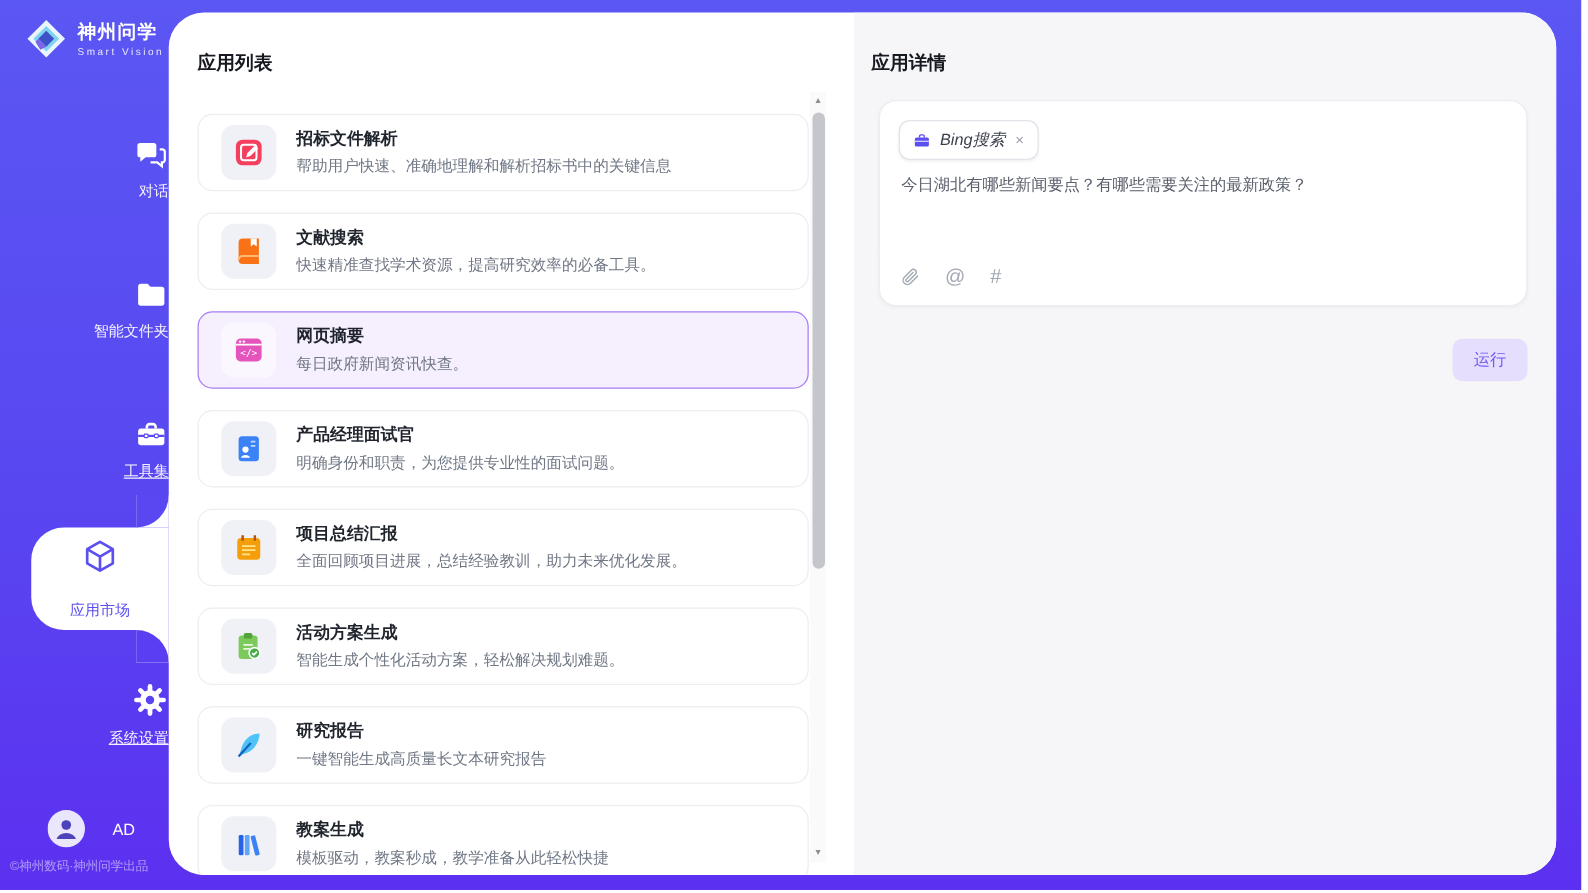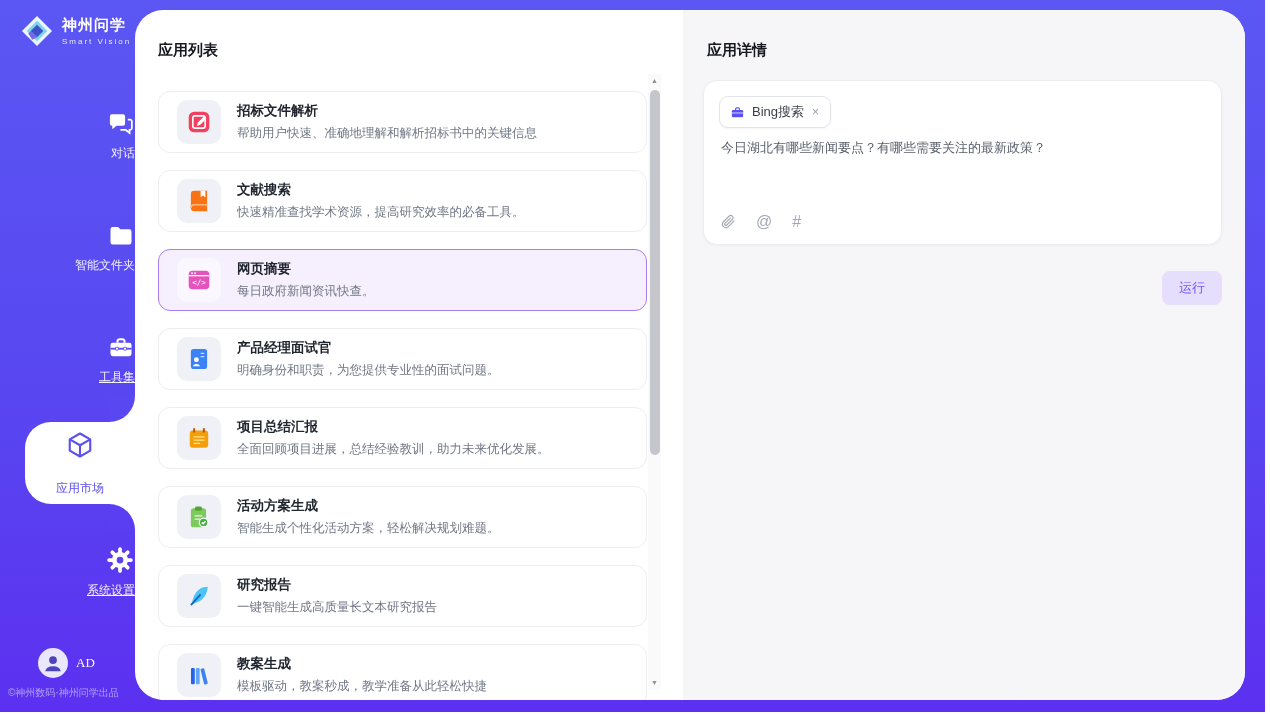--- a/index.html
+++ b/index.html
@@ -17,21 +17,21 @@
   .nav-item .lbl.u { text-decoration:underline; }
   .nav-chat { top:110px; } .nav-folder { top:222px;font-family:Liberation Mono, monospace; } .nav-tools { top:334px; } .nav-settings { top:545px; }
   .active-tab { position:absolute; left:25px; top:422px; width:110px; height:82px; background:#fff;
                 border-radius:26px 0 0 26px; display:flex; flex-direction:column; align-items:center;
                 justify-content:center; gap:20px; cursor:pointer; }
   .active-tab .lbl { color:#5b4ff0; font-size:12px; }
   .notch { position:absolute; right:0; width:26px; height:26px; background:#fff; }
   .notch.top { top:-26px; } .notch.bottom { bottom:-26px; }
   .notch.top::before { content:""; position:absolute; inset:0; background:#5947f1; border-bottom-right-radius:26px; }
   .notch.bottom::before { content:""; position:absolute; inset:0; background:#5a3ef1; border-top-right-radius:26px; }
-  .user-row { position:absolute; left:38px; top:648px; display:flex; align-items:center; gap:8px;font-family:Liberation Serif, serif; }
+  .user-row { position:absolute; left:38px; top:648px; display:flex; align-items:center; gap:22px; }
   .user-name { color:#fff; font-size:13px; }
   .copyright { position:absolute; left:8px; top:686px; color:rgba(255,255,255,.5); font-size:10px; white-space:nowrap; }
 
   
   .main { position:absolute; left:135px; top:10px; width:1110px; height:690px; background:#fff;
           border-radius:28px; overflow:hidden; }
 
   
   .panel-title { position:absolute; font-size:15px; font-weight:bold; color:#16191f; }
   .list-title { left:23px; top:31px; }
@@ -49,26 +49,26 @@
   
   .sb-track { position:absolute; left:513px; top:64px; width:13px; height:616px; background:#fafafa; }
   .sb-arrow { position:absolute; left:0; width:13px; height:14px; color:#8f8f8f; font-size:7px;
               text-align:center; line-height:14px; cursor:pointer; }
   .sb-up { top:0; } .sb-down { bottom:0; }
   .sb-thumb { position:absolute; left:1.5px; top:16px; width:10px; height:365px; background:#c4c6cb;
               border-radius:5px; cursor:pointer; }
 
   
   .detail { position:absolute; left:548px; top:0; width:562px; height:690px; background:#f6f6f9; }
-  .detail-title { left:24px; top:31px; }
+  .detail-title { left:14px; top:31px; }
   .detail-card { position:absolute; left:20px; top:70px; width:519px; height:165px; background:#fff;
                  border:1px solid #ececf1; border-radius:14px; box-shadow:0 1px 3px rgba(25,20,60,.04); }
   .chip { position:absolute; left:15px; top:15px; display:inline-flex; align-items:center; gap:7px;
           background:#fff; border:1px solid #e3e4ea; border-radius:9px; padding:6px 10px;
-          box-shadow:0 1px 2px rgba(0,0,0,.05); cursor:pointer; }
+          box-shadow:0 1px 2px rgba(0,0,0,.05); cursor:pointer;font-style:italic; }
   .chip-label { font-size:13px; color:#3a3f4a; }
   .chip-close { font-size:12px; color:#9aa0aa; cursor:pointer; padding:0 1px; }
   .prompt { position:absolute; left:17px; top:58px; width:480px; font-size:13px; color:#5a606c; }
   .attach-row { position:absolute; left:17px; bottom:14px; display:flex; align-items:center; gap:20px; }
   .attach-row .sym { font-size:16px; color:#a2a8b3; cursor:pointer; line-height:1; }
   .run-btn { position:absolute; right:23px; top:261px; background:#e5defc; color:#7057f6;
              font-size:13px; border:none; border-radius:8px; padding:8px 17px; cursor:pointer; }
   svg { display:block; }
 </style>
 </head>

